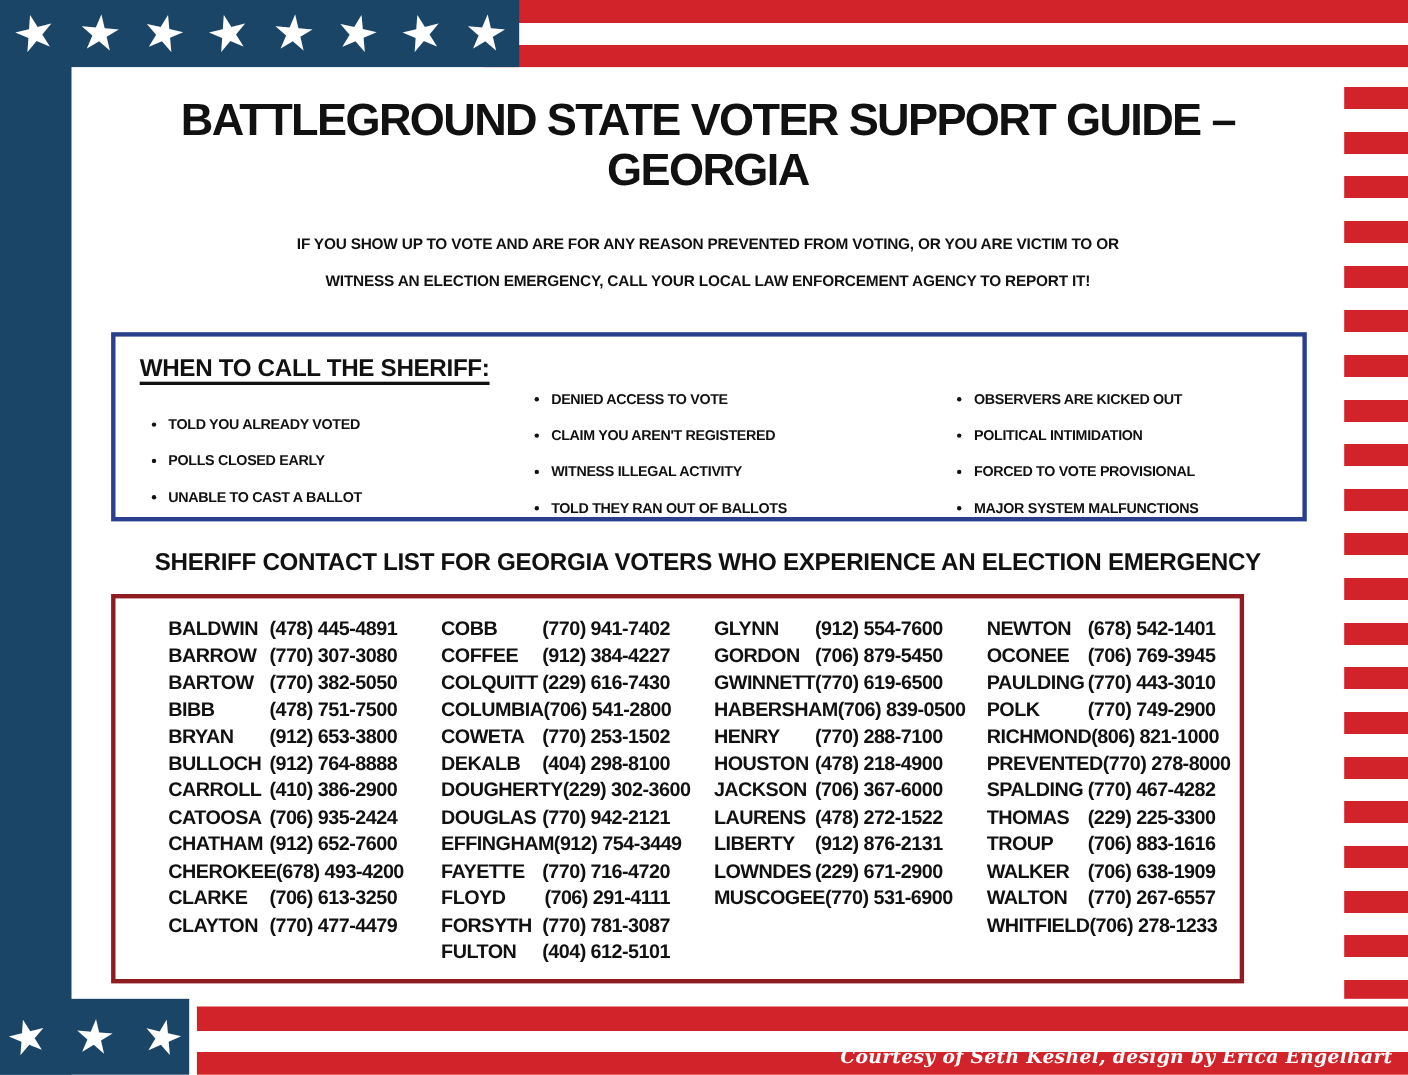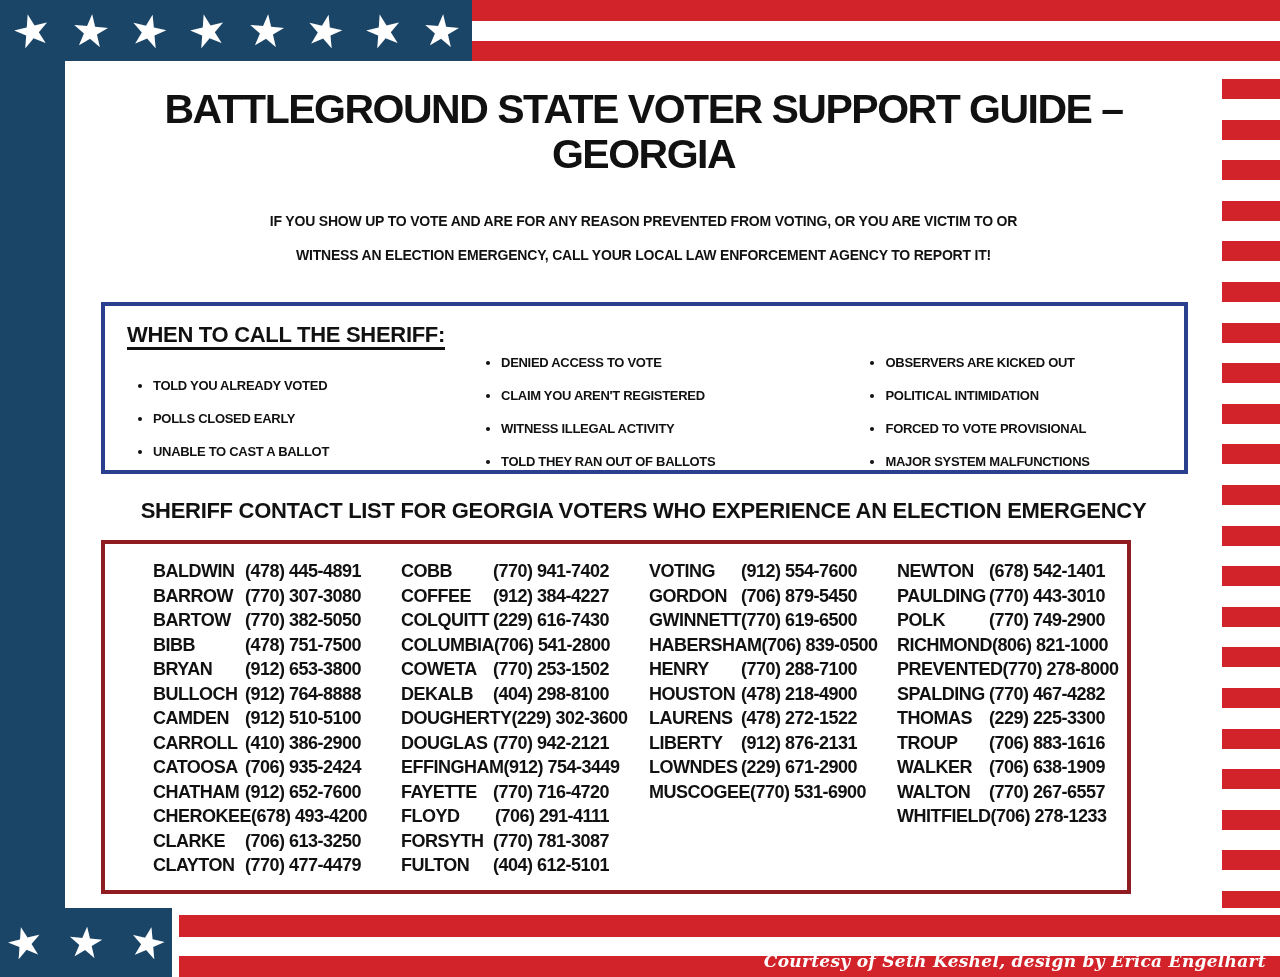--- a/index.html
+++ b/index.html
@@ -151,24 +151,20 @@
         </div>
         <div class="contact-row">
           <span class="county">BRYAN</span>
           <span class="phone">(912) 653-3800</span>
         </div>
         <div class="contact-row">
           <span class="county">BULLOCH</span>
           <span class="phone">(912) 764-8888</span>
         </div>
         <div class="contact-row">
-          <span class="county">CAMDEN</span>
-          <span class="phone">(912) 510-5100</span>
-        </div>
-        <div class="contact-row">
           <span class="county">CARROLL</span>
           <span class="phone">(410) 386-2900</span>
         </div>
         <div class="contact-row">
           <span class="county">CATOOSA</span>
           <span class="phone">(706) 935-2424</span>
         </div>
         <div class="contact-row">
           <span class="county">CHATHAM</span>
           <span class="phone">(912) 652-7600</span>
@@ -235,21 +231,21 @@
           <span class="county">FORSYTH</span>
           <span class="phone">(770) 781-3087</span>
         </div>
         <div class="contact-row">
           <span class="county">FULTON</span>
           <span class="phone">(404) 612-5101</span>
         </div>
       </div>
     <div class="contact-col">
         <div class="contact-row">
-          <span class="county">VOTING</span>
+          <span class="county">GLYNN</span>
           <span class="phone">(912) 554-7600</span>
         </div>
         <div class="contact-row">
           <span class="county">GORDON</span>
           <span class="phone">(706) 879-5450</span>
         </div>
         <div class="contact-row">
           <span class="county">GWINNETT</span>
           <span class="phone">(770) 619-6500</span>
         </div>
@@ -259,20 +255,24 @@
         </div>
         <div class="contact-row">
           <span class="county">HENRY</span>
           <span class="phone">(770) 288-7100</span>
         </div>
         <div class="contact-row">
           <span class="county">HOUSTON</span>
           <span class="phone">(478) 218-4900</span>
         </div>
         <div class="contact-row">
+          <span class="county">JACKSON</span>
+          <span class="phone">(706) 367-6000</span>
+        </div>
+        <div class="contact-row">
           <span class="county">LAURENS</span>
           <span class="phone">(478) 272-1522</span>
         </div>
         <div class="contact-row">
           <span class="county">LIBERTY</span>
           <span class="phone">(912) 876-2131</span>
         </div>
         <div class="contact-row">
           <span class="county">LOWNDES</span>
           <span class="phone">(229) 671-2900</span>
@@ -281,20 +281,24 @@
           <span class="county">MUSCOGEE</span>
           <span class="phone">(770) 531-6900</span>
         </div>
       </div>
     <div class="contact-col">
         <div class="contact-row">
           <span class="county">NEWTON</span>
           <span class="phone">(678) 542-1401</span>
         </div>
         <div class="contact-row">
+          <span class="county">OCONEE</span>
+          <span class="phone">(706) 769-3945</span>
+        </div>
+        <div class="contact-row">
           <span class="county">PAULDING</span>
           <span class="phone">(770) 443-3010</span>
         </div>
         <div class="contact-row">
           <span class="county">POLK</span>
           <span class="phone">(770) 749-2900</span>
         </div>
         <div class="contact-row">
           <span class="county">RICHMOND</span>
           <span class="phone">(806) 821-1000</span>

